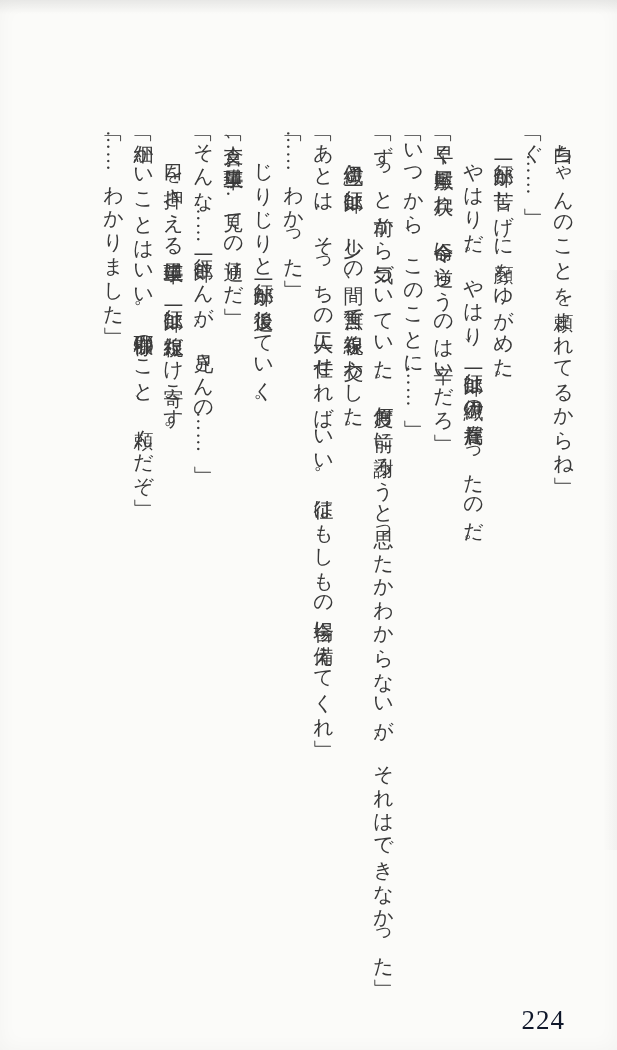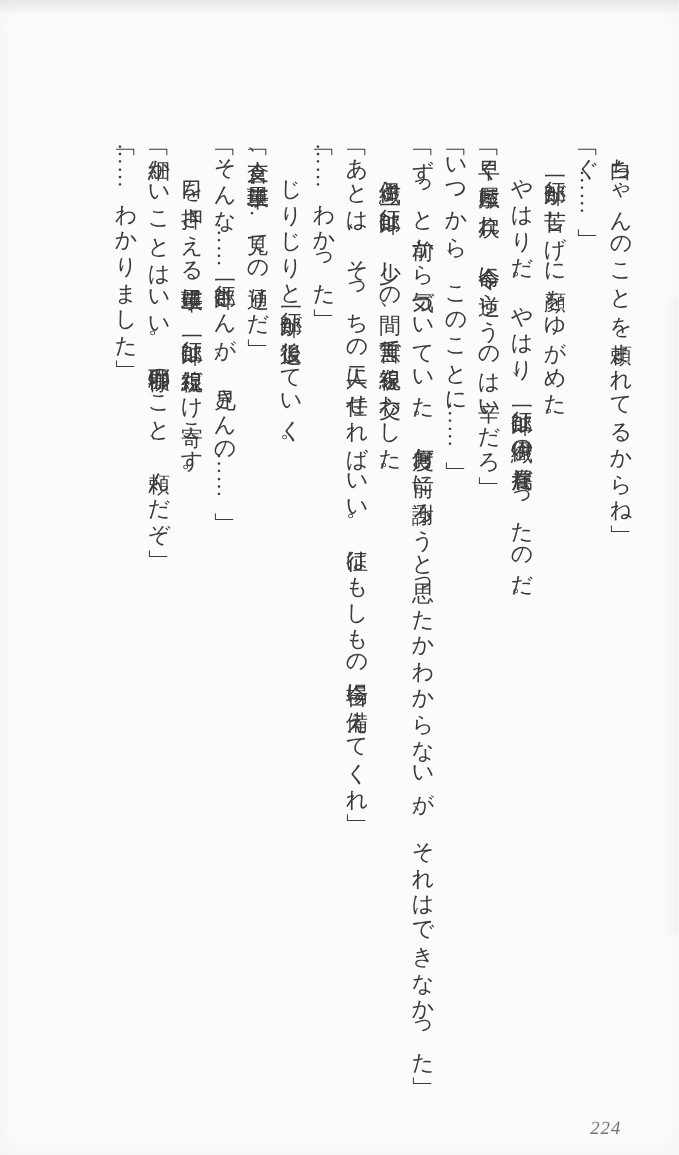--- a/index.html
+++ b/index.html
@@ -51,24 +51,23 @@
   .text-block p {
     margin: 0;
   }
   .text-block p.indent {
     text-indent: 1em;
   }
   .page-number {
     position: absolute;
     right: 52px;
     bottom: 14px;
-    font-size: 17px;
-    font-style: italic;
+    font-size: 27px;
     letter-spacing: 1px;
-    color: #737373;
+    color: #0f172a;
   }
 </style>
 </head>
 <body>
 
 <div class="page">
 
   <div class="scan-artifact-top"></div>
   <div class="scan-artifact-right"></div>
 

